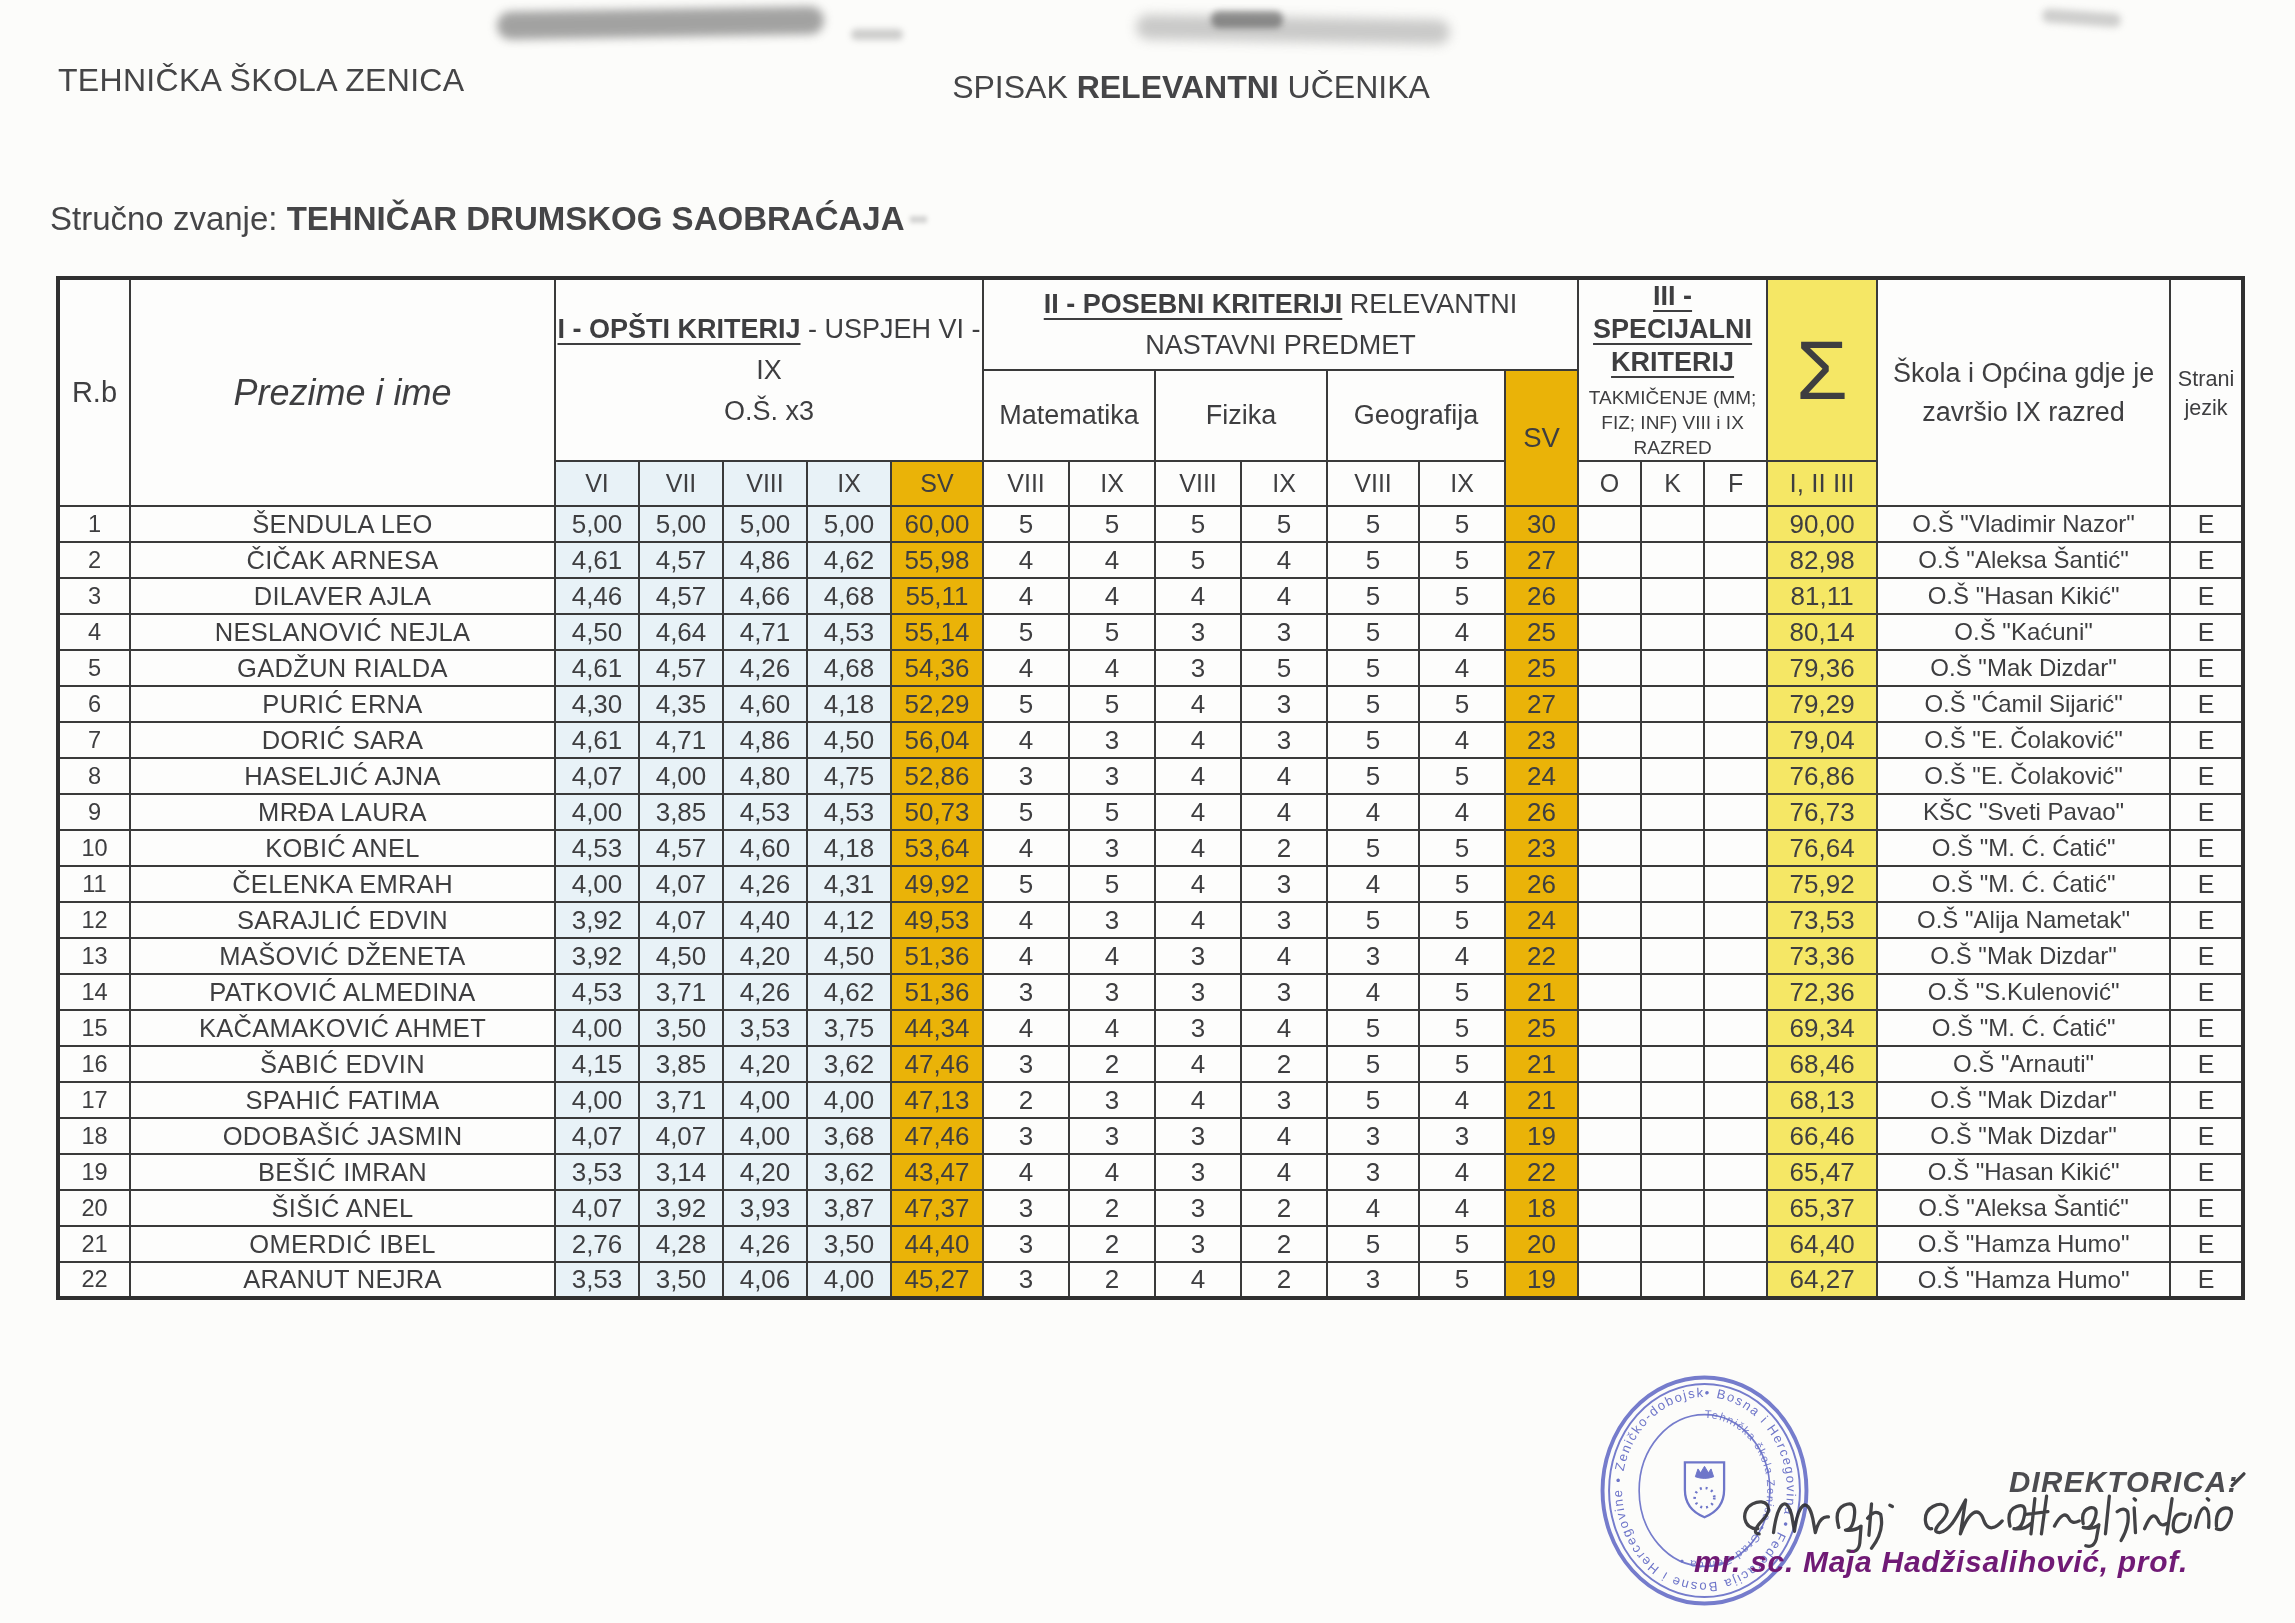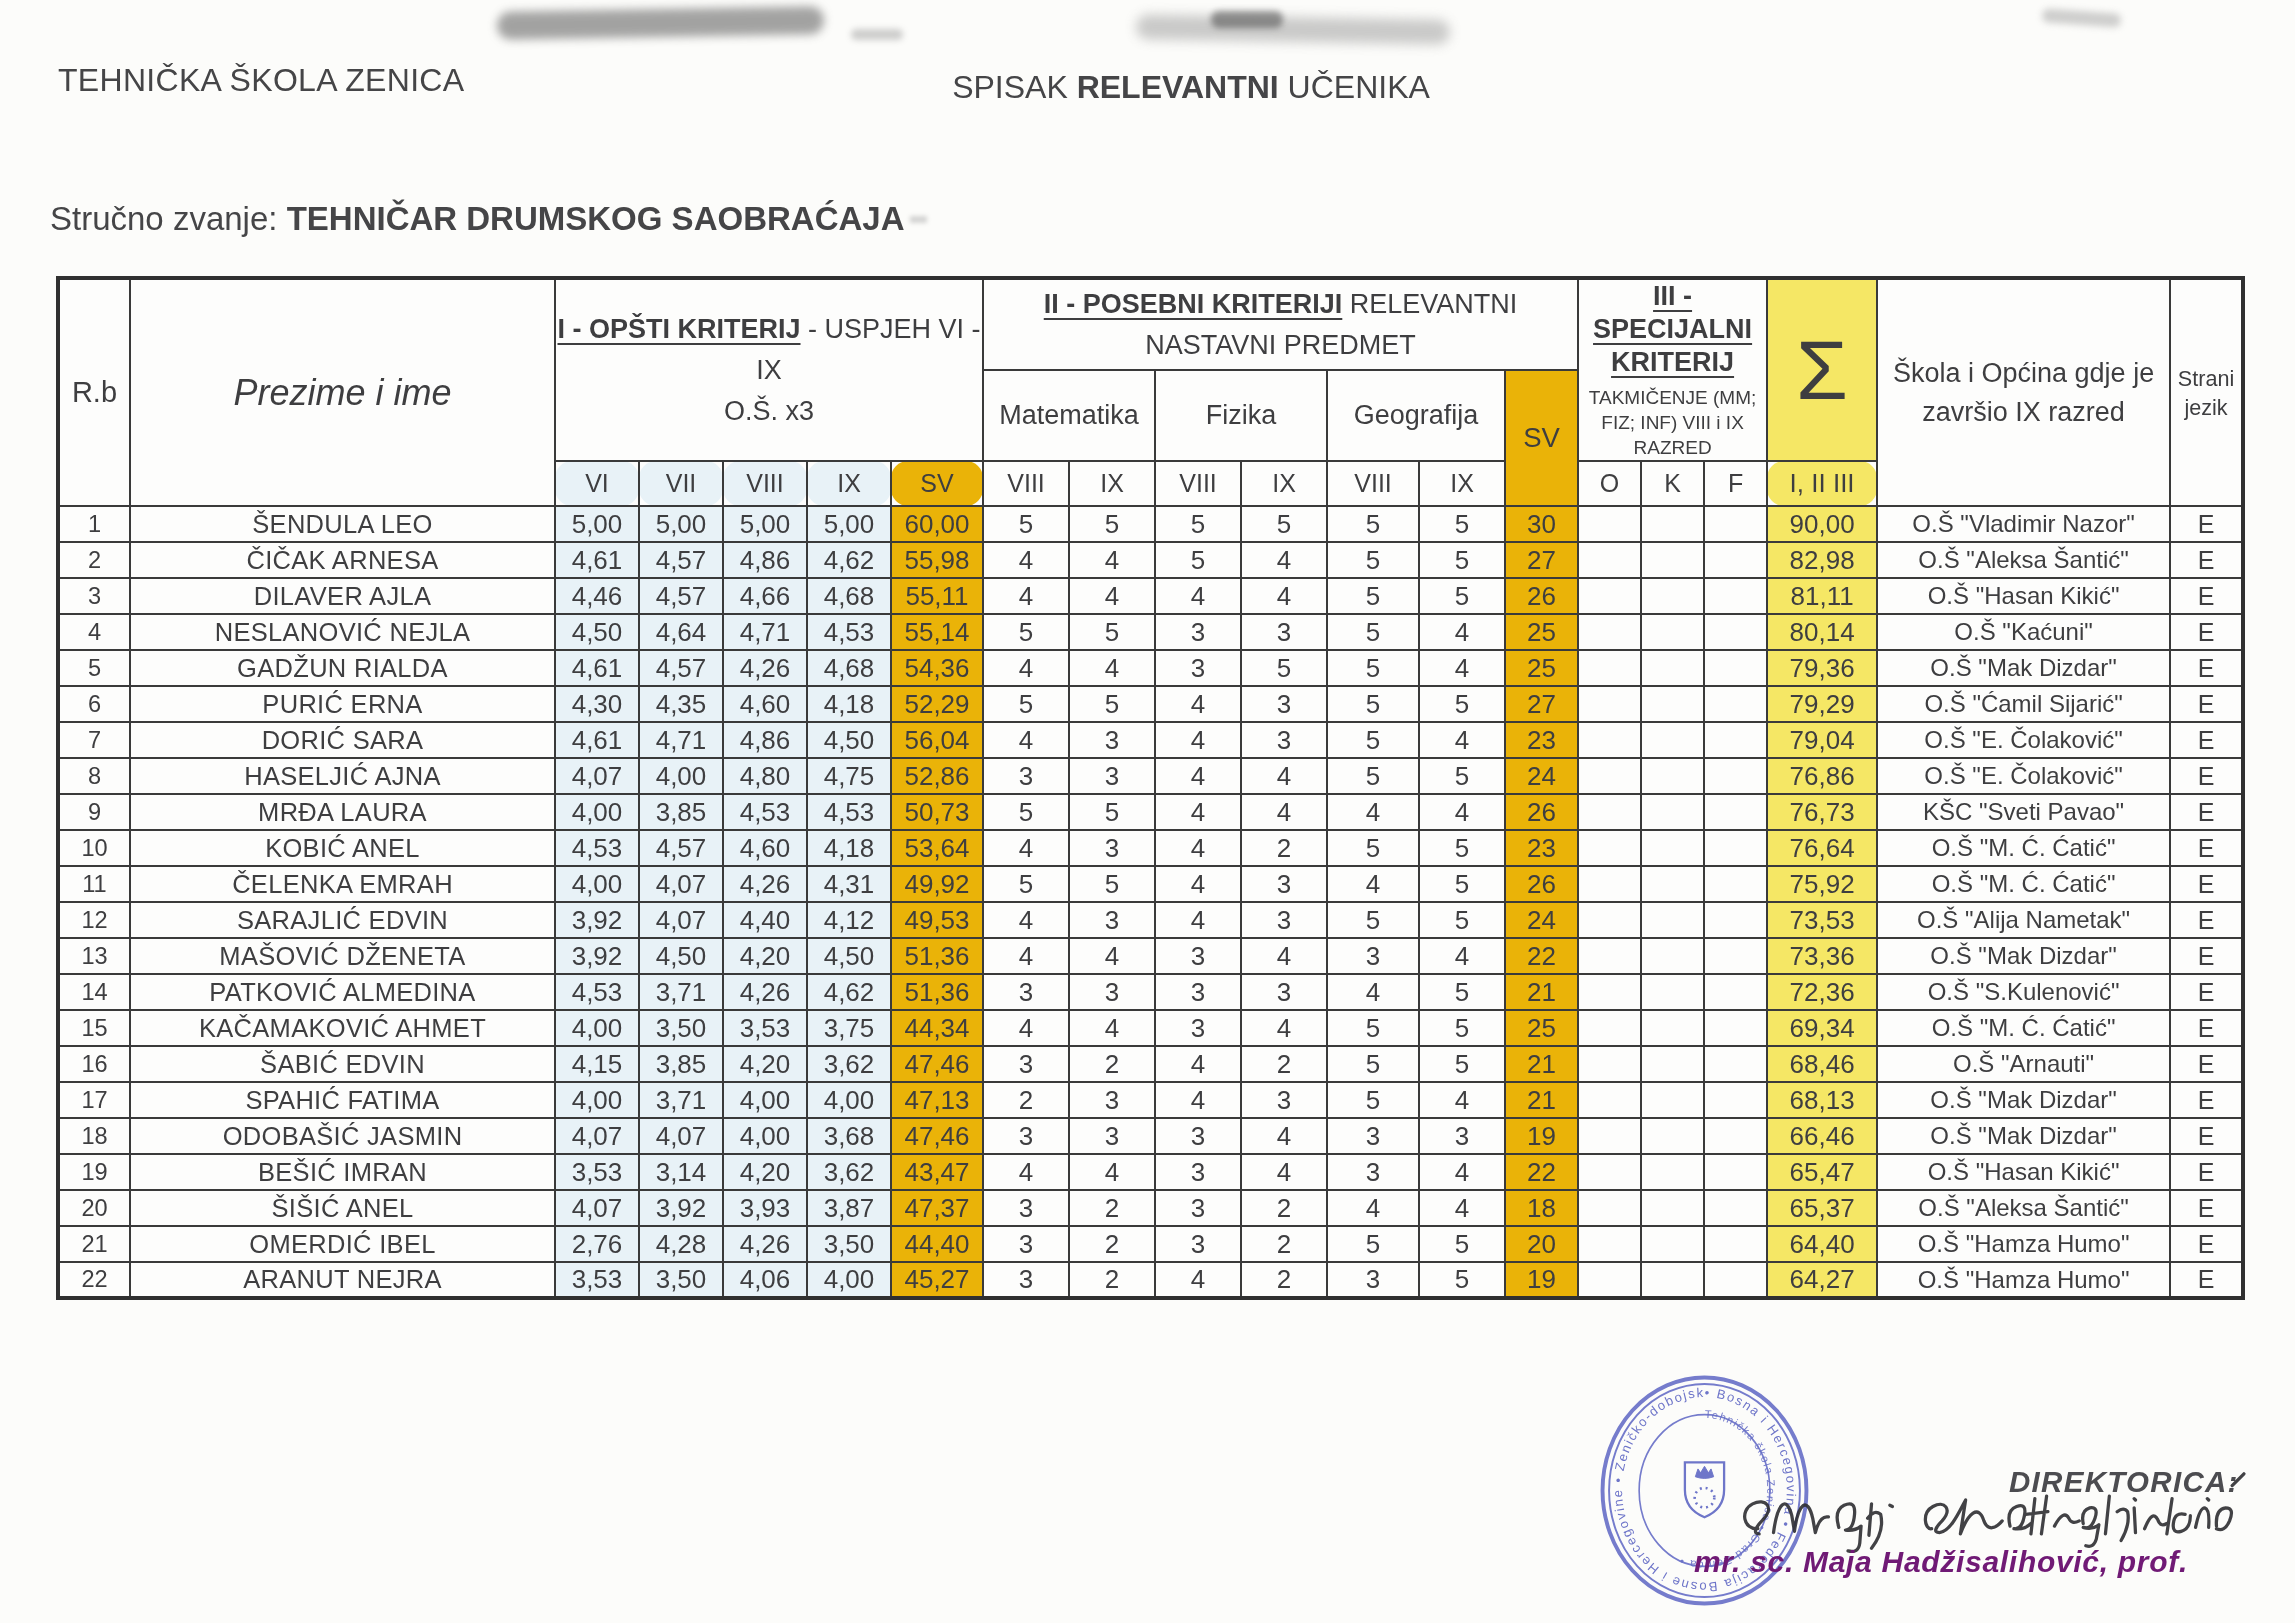--- a/index.html
+++ b/index.html
@@ -31,21 +31,21 @@
     background:#fdfdfc;
   }
   table.doc td,table.doc th{
     border:2.6px solid #3a3a3a;padding:0;margin:0;
     text-align:center;vertical-align:middle;overflow:hidden;
     font-weight:normal;color:#3e3e40;
   }
   table.doc{border:4.6px solid #303030;}
   tr.hr1 th{height:89px;}
   tr.hr2 th{height:82px;}
-  tr.hr3 th{height:43px;border-radius:17px;}
+  tr.hr3 th{height:43px;}
   tr.data{height:36px;}
 
   .bg-blue{background:#e8f2f7;}
   .bg-pink{background:#eab308;}
   .bg-yellow{background:#f5e765;}
 
   .h-rb{font-size:29px;font-weight:600;}
   .h-name{font-size:36px;font-weight:bold;font-style:italic;}
   .h-sec{font-size:27px;line-height:41px;}
   .h-sec .bu{font-weight:bold;text-decoration:underline;text-decoration-thickness:2px;text-underline-offset:5.2px;}

